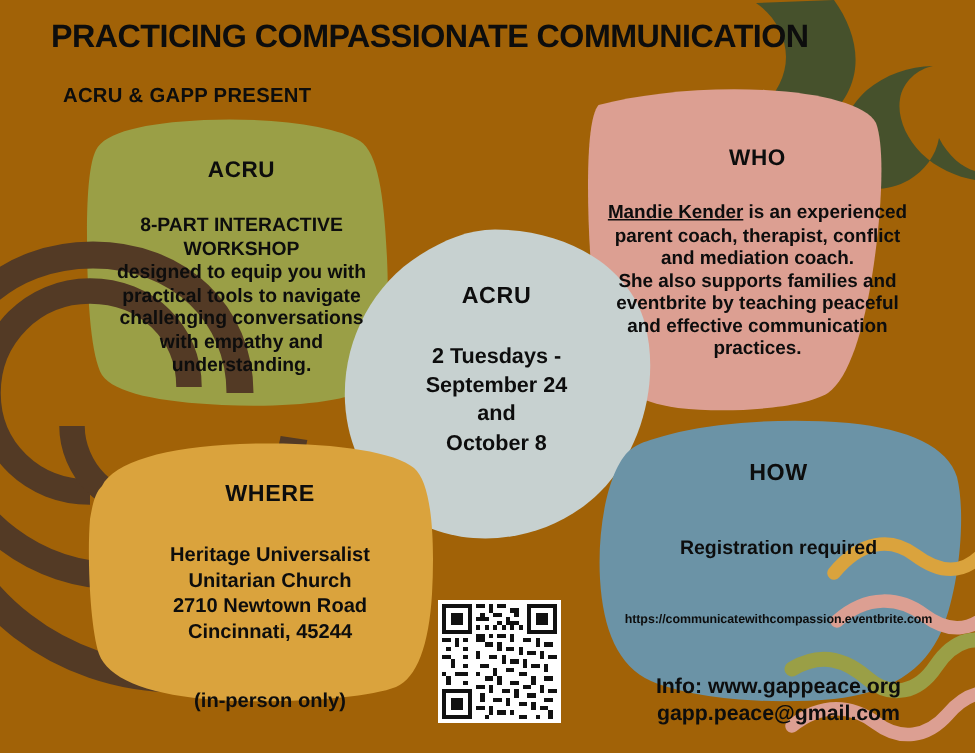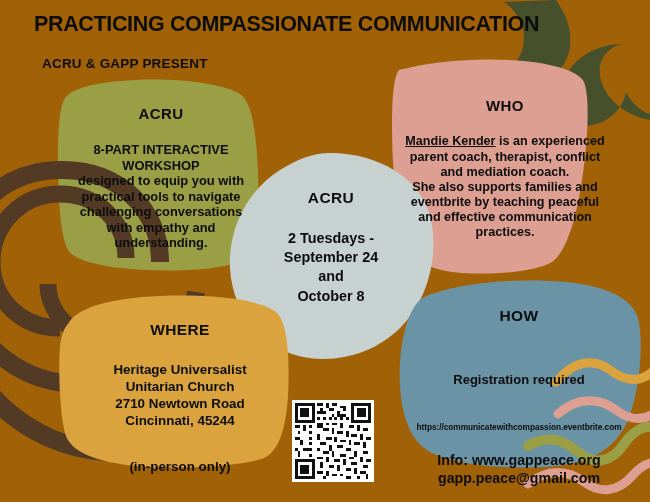--- a/index.html
+++ b/index.html
@@ -104,31 +104,32 @@
   #where-block .sec-head { font-size: 15.5px; margin-bottom: 4px; }
   #where-block .sec-body { font-size: 13.4px; line-height: 1.27; }
   #where-note { font-size: 13.4px; font-weight: bold; margin-top: 11px; }
 
   
   #how-block {
     left: 400px;
     top: 288px;
     width: 238px;
   }
-  #how-block .sec-head { font-size: 15.5px; margin-bottom: 29px; }
+  #how-block .sec-head { font-size: 15.5px; margin-bottom: 14px; }
   #how-reg { font-size: 13px; font-weight: bold; }
   #how-url {
     font-size: 8.3px;
     font-weight: bold;
     margin-top: 17px;
     letter-spacing: -0.05px;
   }
   #how-info {
     font-size: 14.2px;
     font-weight: bold;
+    margin-top: 13px;
     line-height: 1.3;
   }
 
   
   #qr-code {
     position: absolute;
     left: 292px;
     top: 400px;
     width: 82px;
     height: 82px;

